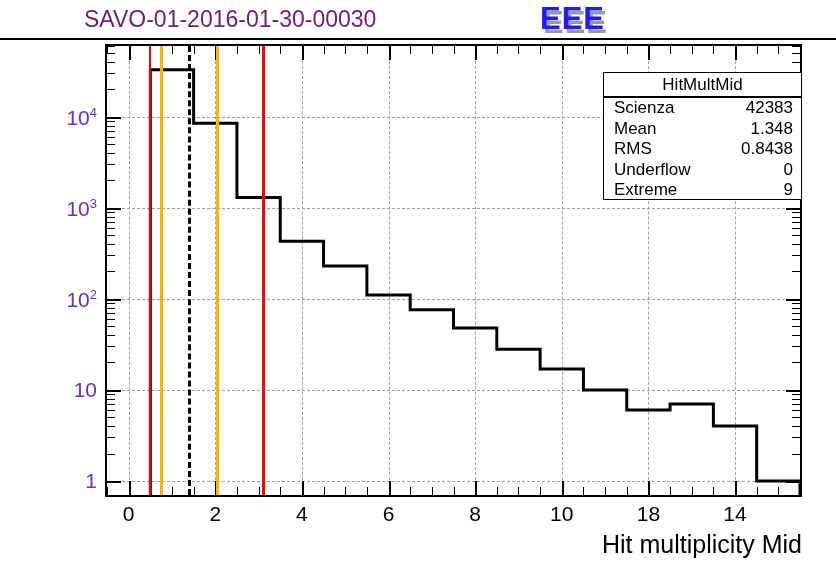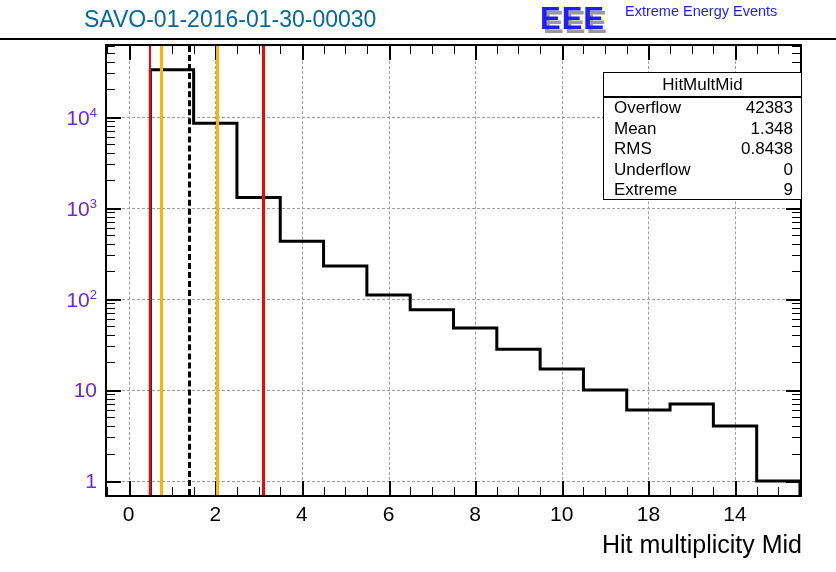--- a/index.html
+++ b/index.html
@@ -1,20 +1,20 @@
 <!DOCTYPE html>
 <html><head>
 <meta charset="utf-8">
 <style>
   html,body{margin:0;padding:0;}
   body{width:836px;height:572px;background:#ffffff;font-family:"Liberation Sans",sans-serif;overflow:hidden;}
   #root{position:relative;width:836px;height:572px;}
 
   
-  .title{position:absolute;left:84px;top:6px;font-size:23px;color:#0369a1;white-space:nowrap;letter-spacing:0px;}
+  .title{position:absolute;left:84px;top:6px;font-size:23px;color:#701a75;white-space:nowrap;letter-spacing:0px;}
 
   .logo{position:absolute;left:540px;top:2px;width:296px;height:38px;}
   .logo-eee{position:absolute;left:0px;top:0px;font-size:31px;font-weight:bold;letter-spacing:1px;line-height:34px;}
   .logo-eee .shadow{position:absolute;left:3px;top:4px;color:#9a9a9a;}
   .logo-eee .fore{position:absolute;left:0px;top:0px;color:#1d1dff;}
   .logo-text{position:absolute;left:85px;top:1px;color:#1d1dff;font-size:14.5px;line-height:17px;white-space:nowrap;}
   .logo-rule{position:absolute;left:0px;top:38px;width:836px;height:2px;background:#000;}
 
   
   .frame{position:absolute;left:105px;top:44px;width:697px;height:453px;border:2px solid #000;box-sizing:border-box;background:#fff;}
@@ -56,21 +56,20 @@
 <div id="root">
 
   <div class="title">SAVO-01-2016-01-30-00030</div>
 
   <div class="logo">
     <div class="logo-eee">
       <span class="shadow">EEE</span>
       <span class="fore">EEE</span>
     </div>
     <div class="logo-text">
-      <div>Extreme Energy Events</div>
     </div>
   </div>
   <div class="logo-rule"></div>
 
   <div class="frame">
     <div class="plotarea" id="plotarea">
         <div class="gridv" style="left: 21.6562px;"></div>
         <div class="gridv" style="left: 108.281px;"></div>
         <div class="gridv" style="left: 194.906px;"></div>
         <div class="gridv" style="left: 281.531px;"></div>
@@ -268,21 +267,21 @@
       <div class="ylab" style="left: 9px; width: 88px; top: 207.845px;">10<sup>3</sup></div>
       <div class="ylab" style="left: 9px; width: 88px; top: 116.826px;">10<sup>4</sup></div>
     </div>
 
   <div class="xtitle">Hit multiplicity Mid</div>
 
   <div class="stats">
     <div class="stats-title">HitMultMid</div>
     <div class="stats-rows" id="stats-rows">
         <div class="stats-row">
-          <span class="k">Overflow</span>
+          <span class="k">Scienza</span>
           <span class="v">42383</span>
         </div>
         <div class="stats-row">
           <span class="k">Mean</span>
           <span class="v">1.348</span>
         </div>
         <div class="stats-row">
           <span class="k">RMS</span>
           <span class="v">0.8438</span>
         </div>

